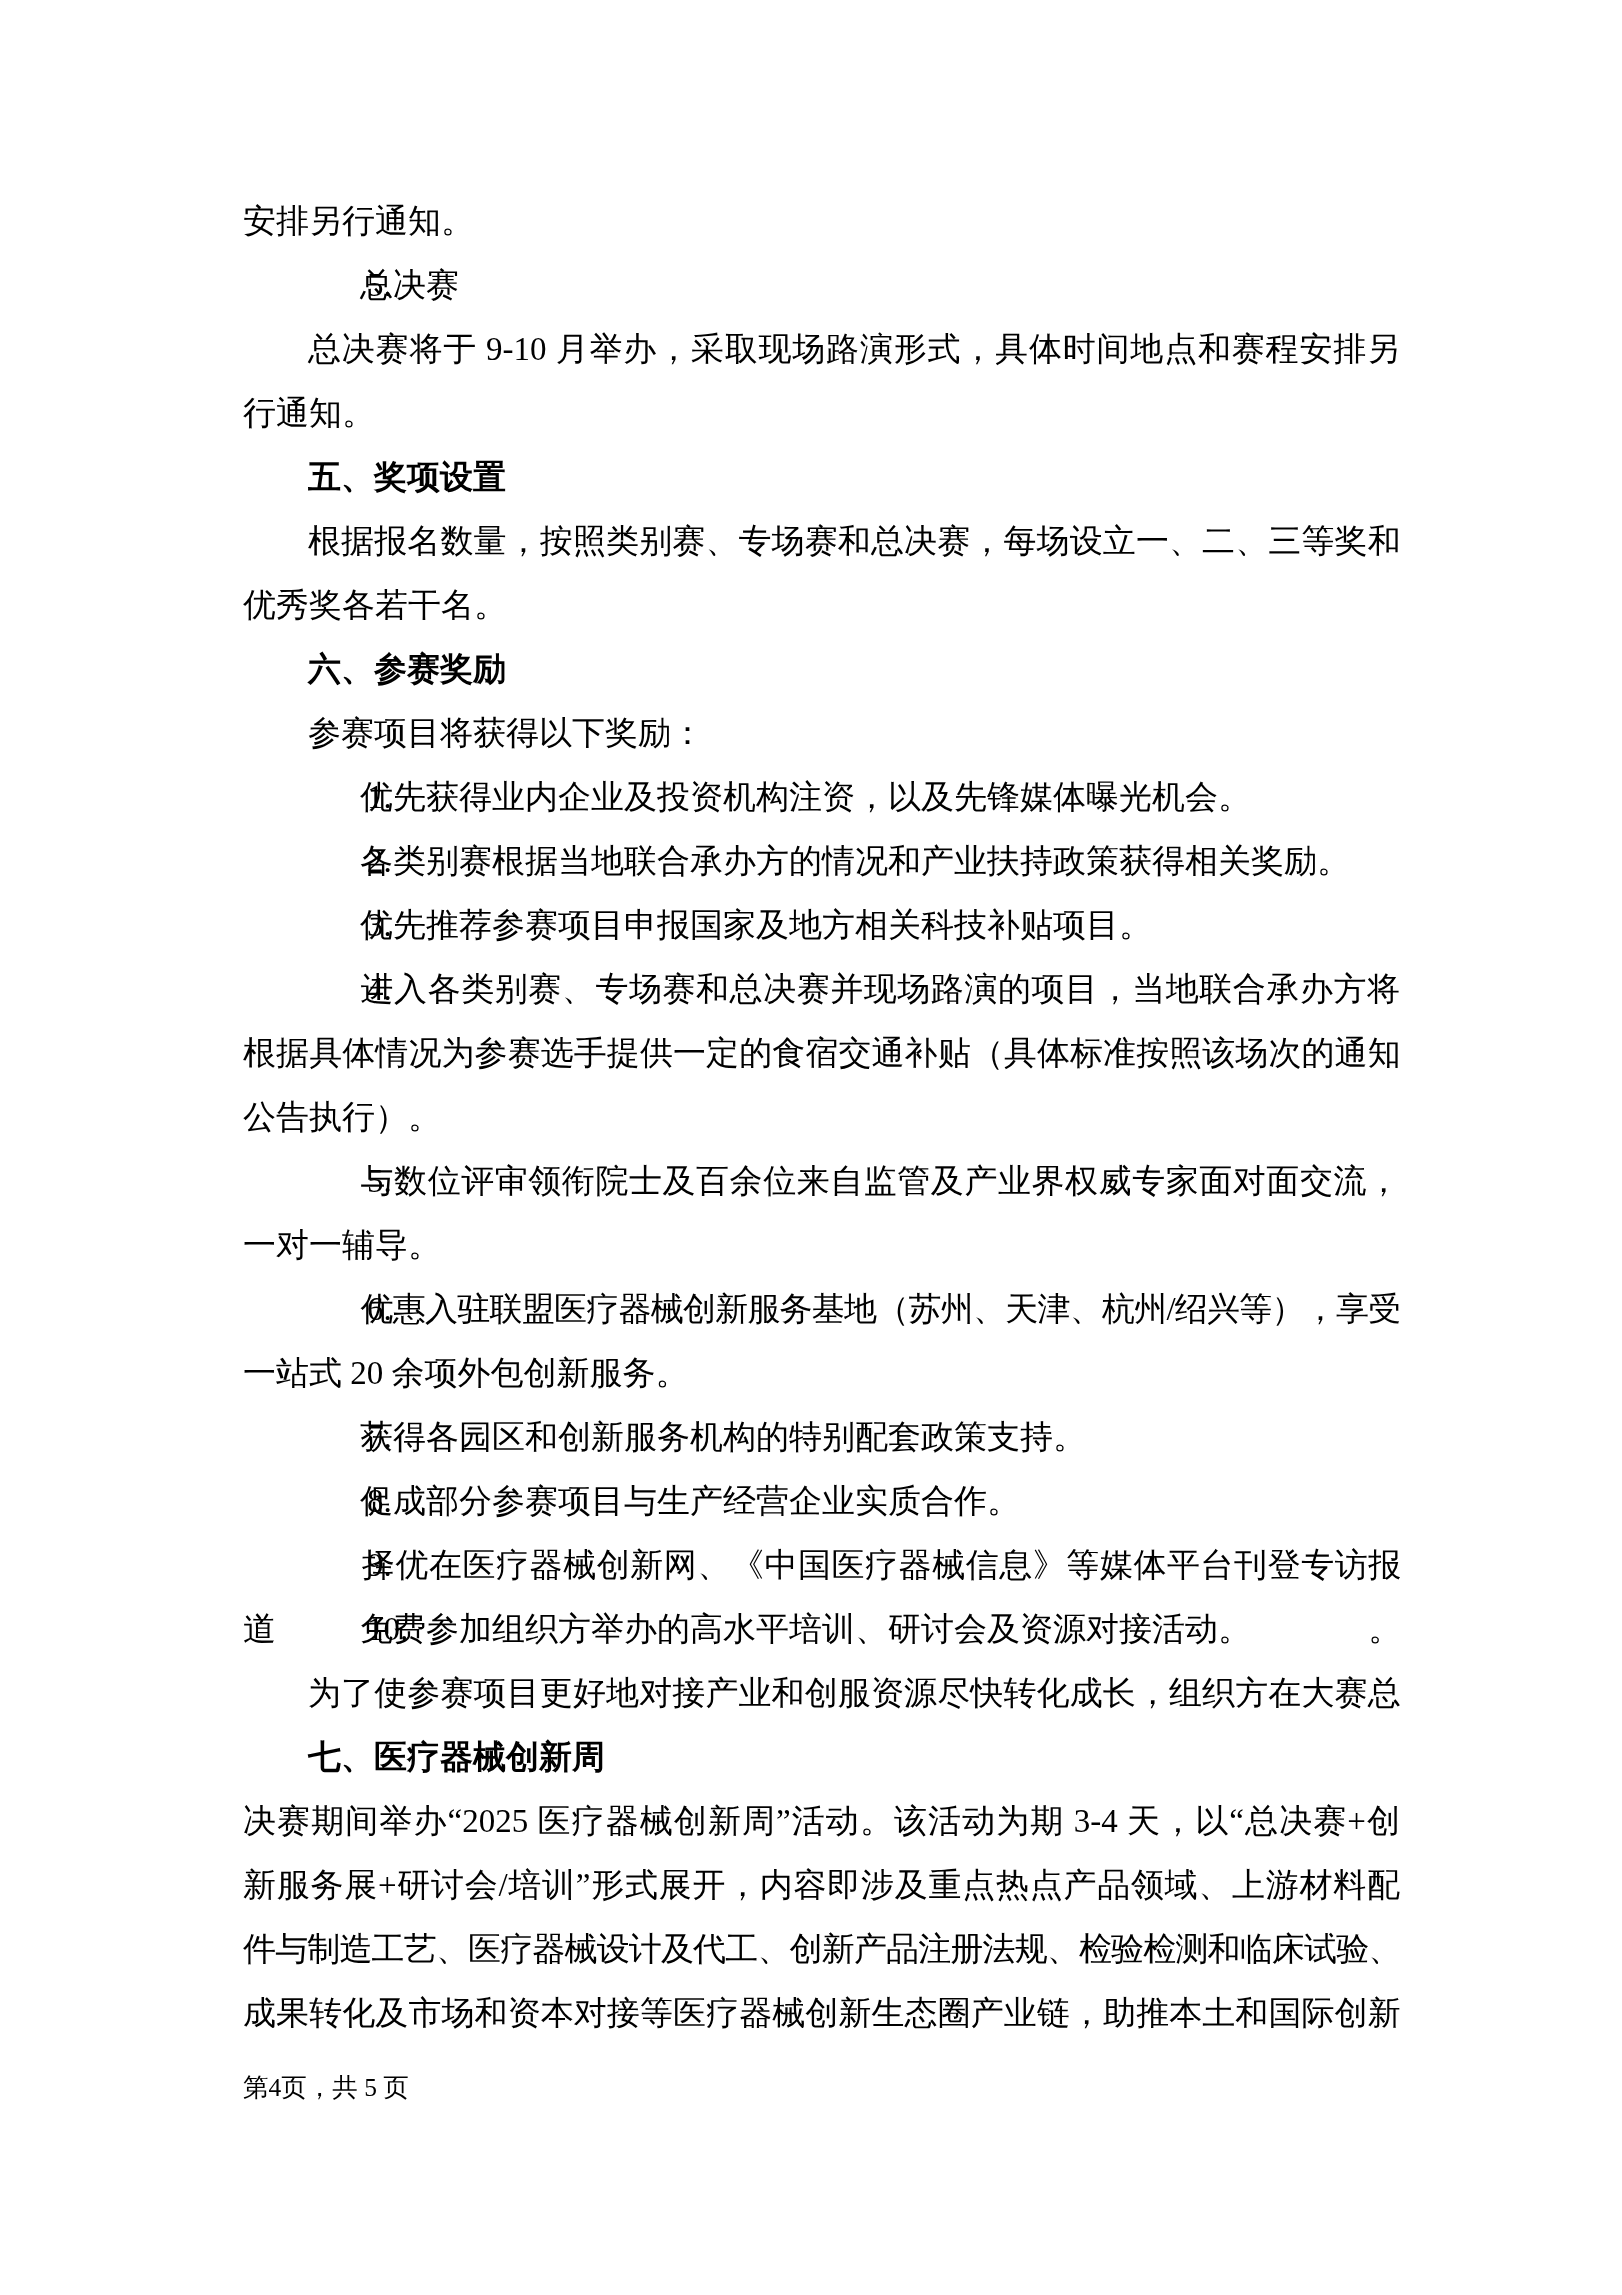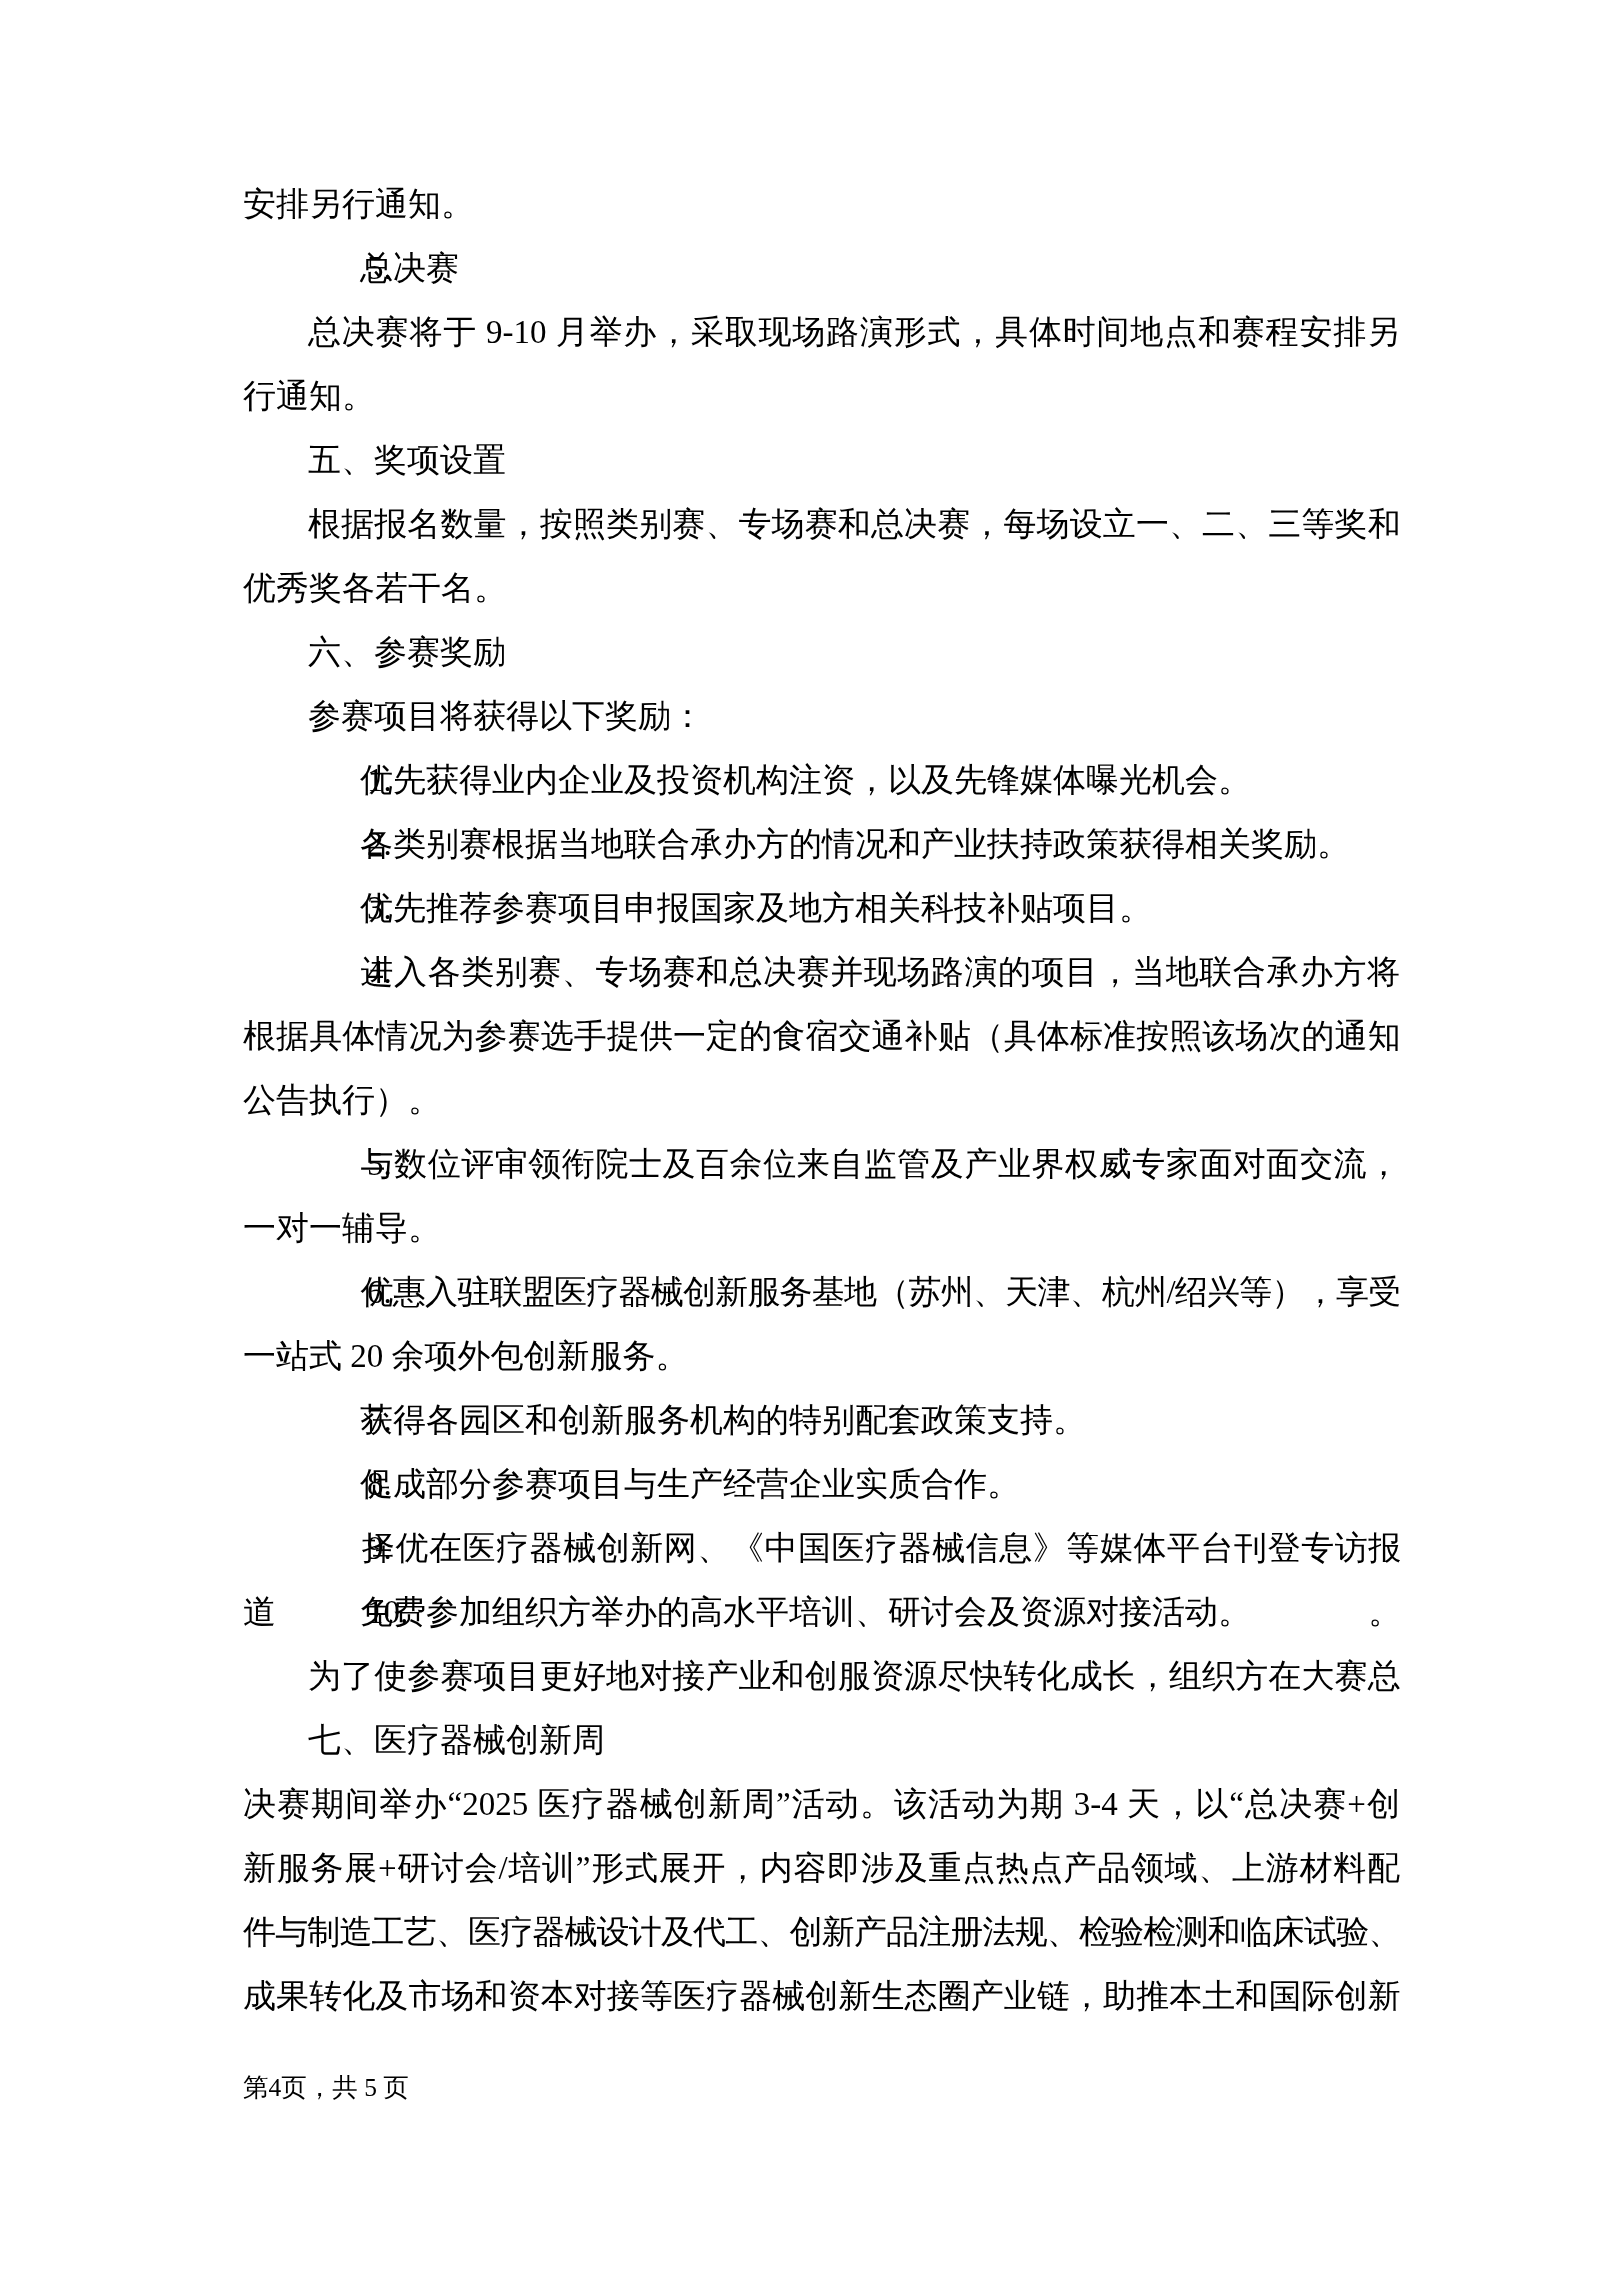--- a/index.html
+++ b/index.html
@@ -10,38 +10,38 @@
     color: #000000;
   }
   .page {
     position: relative;
     width: 1623px; height: 2295px;
     background: #ffffff;
     overflow: hidden;
   }
   .content {
     position: absolute;
-    left: 243px; top: 172px;
+    left: 243px; top: 189px;
     width: 1157px;
   }
   .line {
     margin: 0; padding: 0;
     height: 64px; line-height: 64px;
     font-size: 33px;
     white-space: normal;
     text-align: left;
   }
   .line.indent { text-indent: 65px; }
   .line.list { text-indent: 62px; }
   .line.fill { text-align: justify; text-align-last: justify; }
   .line.tight1 { letter-spacing: -0.7px; }
   .line.tight2 { letter-spacing: -1.3px; }
   .line.heading {
     font-family: "Liberation Sans", "DejaVu Sans", sans-serif;
-    font-weight: 400;
+    font-weight: 700;
     text-indent: 65px;
   }
   .num {
     display: inline-block;
     width: 55px;
     letter-spacing: 0;
   }
   .page-footer {
     position: absolute;
     left: 243px; top: 2068px;

